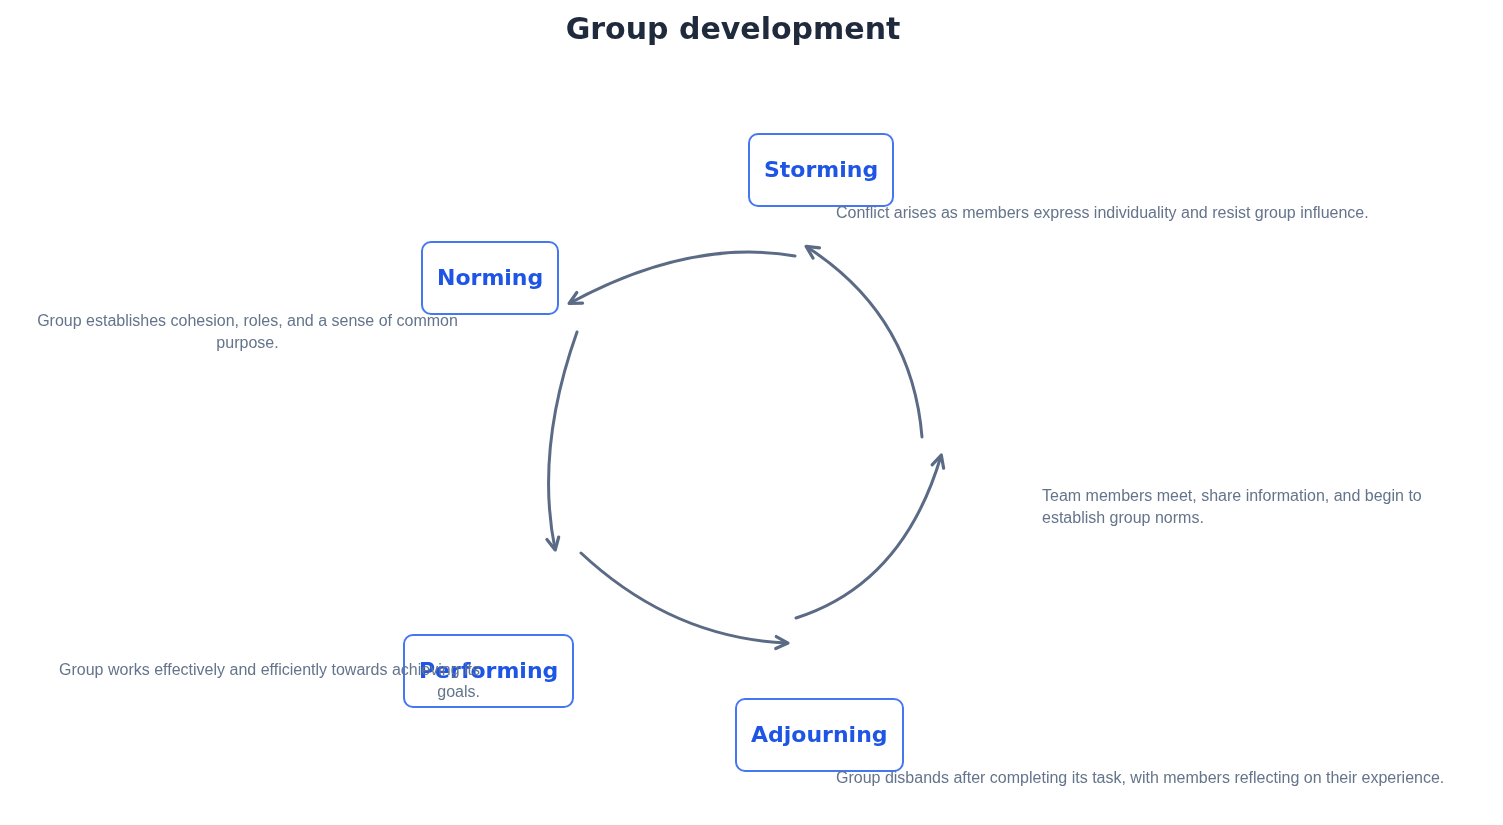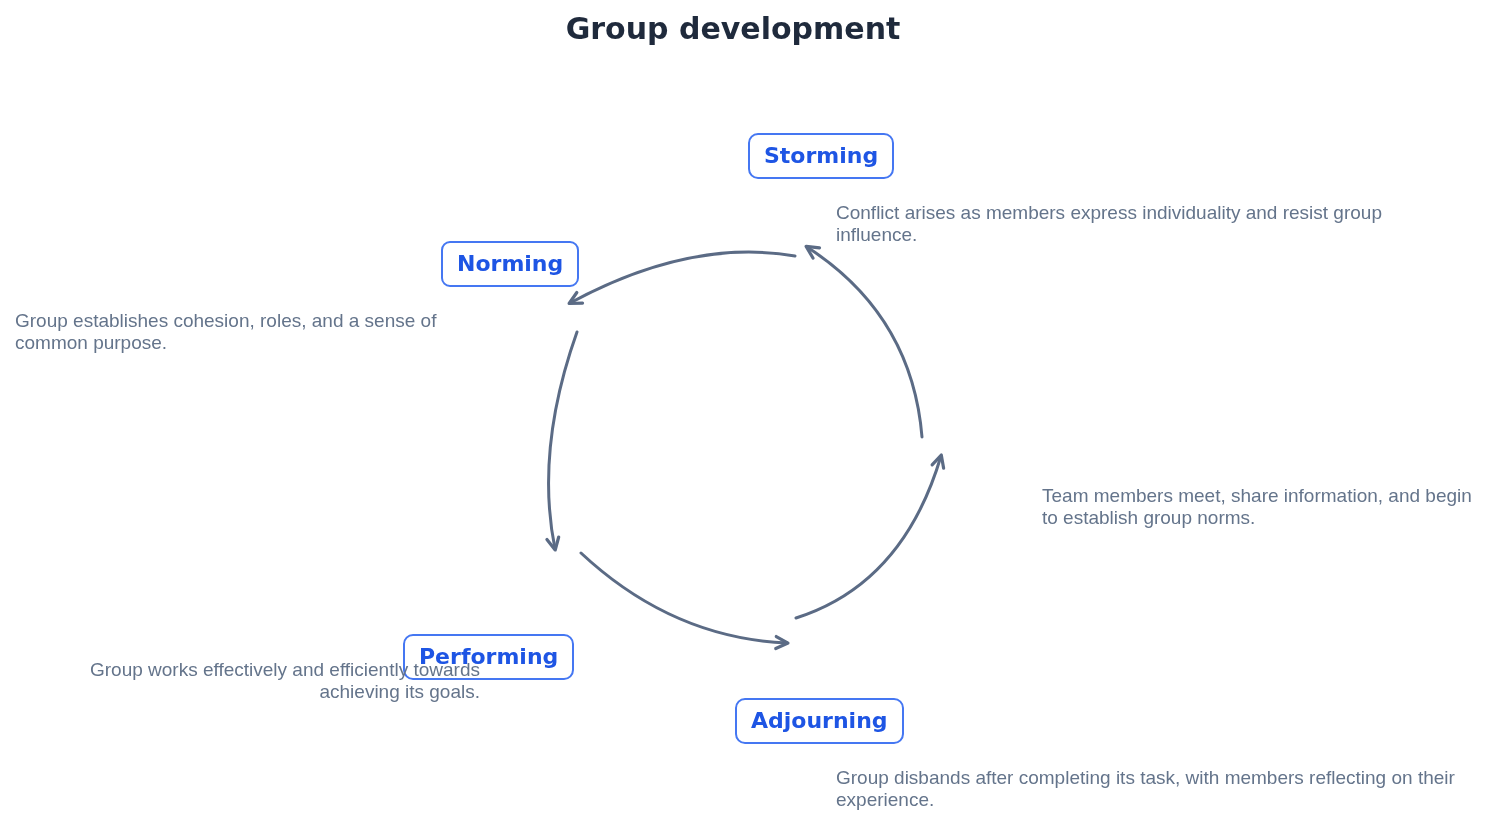--- a/index.html
+++ b/index.html
@@ -26,41 +26,41 @@
   .arrow-layer {
     position: absolute;
     left: 0; top: 0;
     width: 1503px; height: 825px;
   }
   .node {
     position: absolute;
     background: #ffffff;
     border: 2px solid #4577f2;
     border-radius: 10px;
-    padding: 10px 14px;
+    padding: 24px 14px;
     line-height: 1;
     font-family: "DejaVu Sans", sans-serif;
     font-size: 22px;
     font-weight: bold;
     color: #1e55e4;
     white-space: nowrap;
   }
   .node-storming   { left: 748px; top: 133px; }
-  .node-norming    { left: 441px; top: 241px; border-radius: 9px; }
+  .node-norming    { left: 421px; top: 241px; }
   .node-forming    { left: 960px; top: 415px; }
   .node-performing { left: 403px; top: 590px; margin-top: 44px; }
   .node-adjourning { left: 735px; top: 698px; }
   .desc {
     position: absolute;
-    font-size: 19px;
+    font-size: 16px;
     line-height: 22px;
     color: #64748b;
   }
   .desc-storming   { left: 836px;  top: 202px; width: 625px; text-align: left;  }
-  .desc-norming    { left: 15px;   top: 310px; width: 465px; text-align: left; }
+  .desc-norming    { left: 15px;   top: 310px; width: 465px; text-align: center; }
   .desc-forming    { left: 1042px; top: 485px; width: 438px; text-align: left;  }
   .desc-performing { left: 37px;   top: 659px; width: 443px; text-align: right; }
   .desc-adjourning { left: 836px;  top: 767px; width: 652px; text-align: left;  }
 </style>
 </head>
 <body>
 
 <div class="canvas">
 
   <div class="diagram-title">Group development</div>

